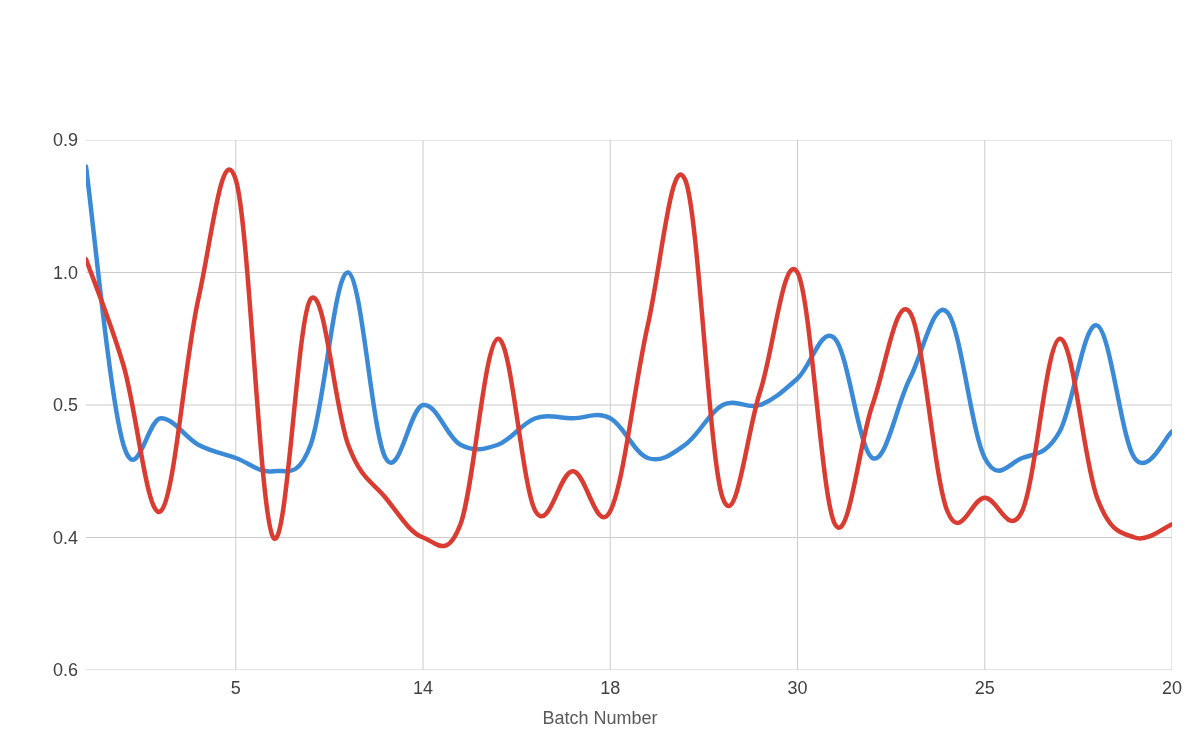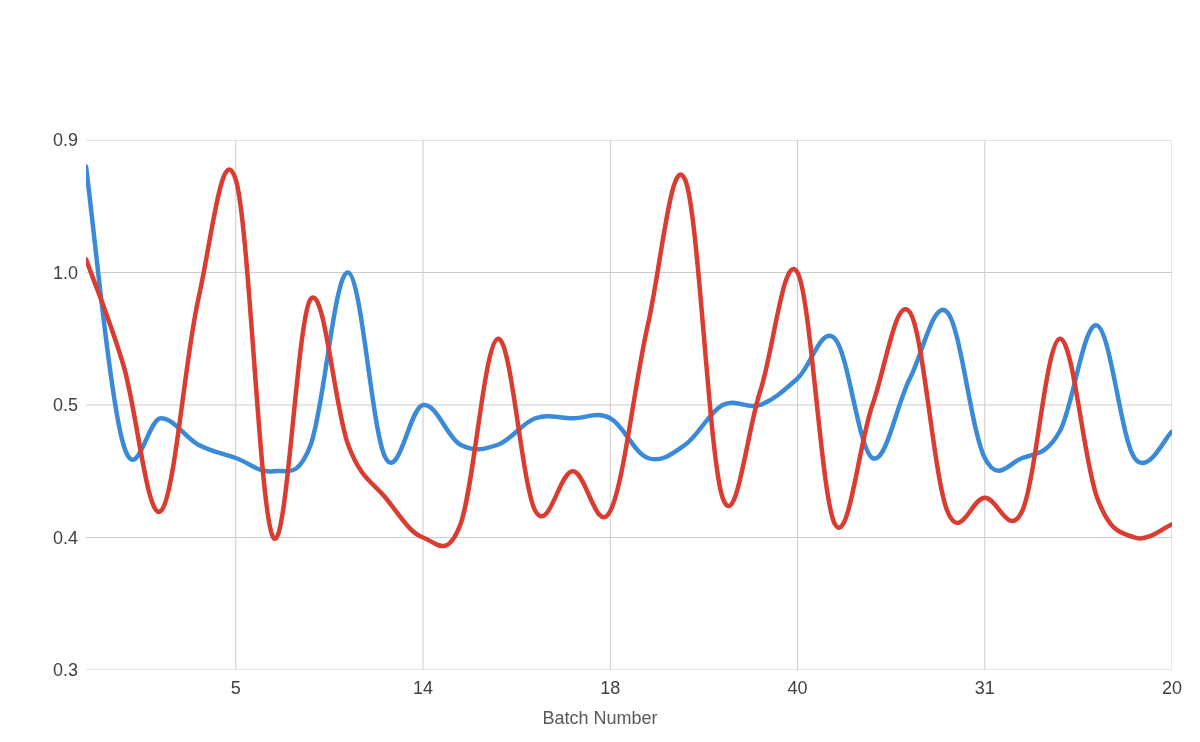--- a/index.html
+++ b/index.html
@@ -82,27 +82,27 @@
 <body>
 
 <div class="chart-wrap">
 
 
 
   <div class="ytick" style="top:140px">0.9</div>
   <div class="ytick" style="top:272.5px">1.0</div>
   <div class="ytick" style="top:405px">0.5</div>
   <div class="ytick" style="top:537.5px">0.4</div>
-  <div class="ytick" style="top:670px">0.3</div>
+  <div class="ytick" style="top:670px">0.6</div>
 
   <div class="xtick" style="left:235.8px">5</div>
   <div class="xtick" style="left:423.1px">14</div>
   <div class="xtick" style="left:610.3px">18</div>
-  <div class="xtick" style="left:797.6px">40</div>
-  <div class="xtick" style="left:984.8px">31</div>
+  <div class="xtick" style="left:797.6px">30</div>
+  <div class="xtick" style="left:984.8px">25</div>
   <div class="xtick" style="left:1172px">20</div>
 
   <svg class="plot" viewBox="0 0 1086 530" preserveAspectRatio="none">
 
     <g stroke="#cccccc" stroke-width="1">
 
       <line x1="0" y1="0" x2="1086" y2="0"></line>
       <line x1="0" y1="132.5" x2="1086" y2="132.5"></line>
       <line x1="0" y1="265" x2="1086" y2="265"></line>
       <line x1="0" y1="397.5" x2="1086" y2="397.5"></line>

